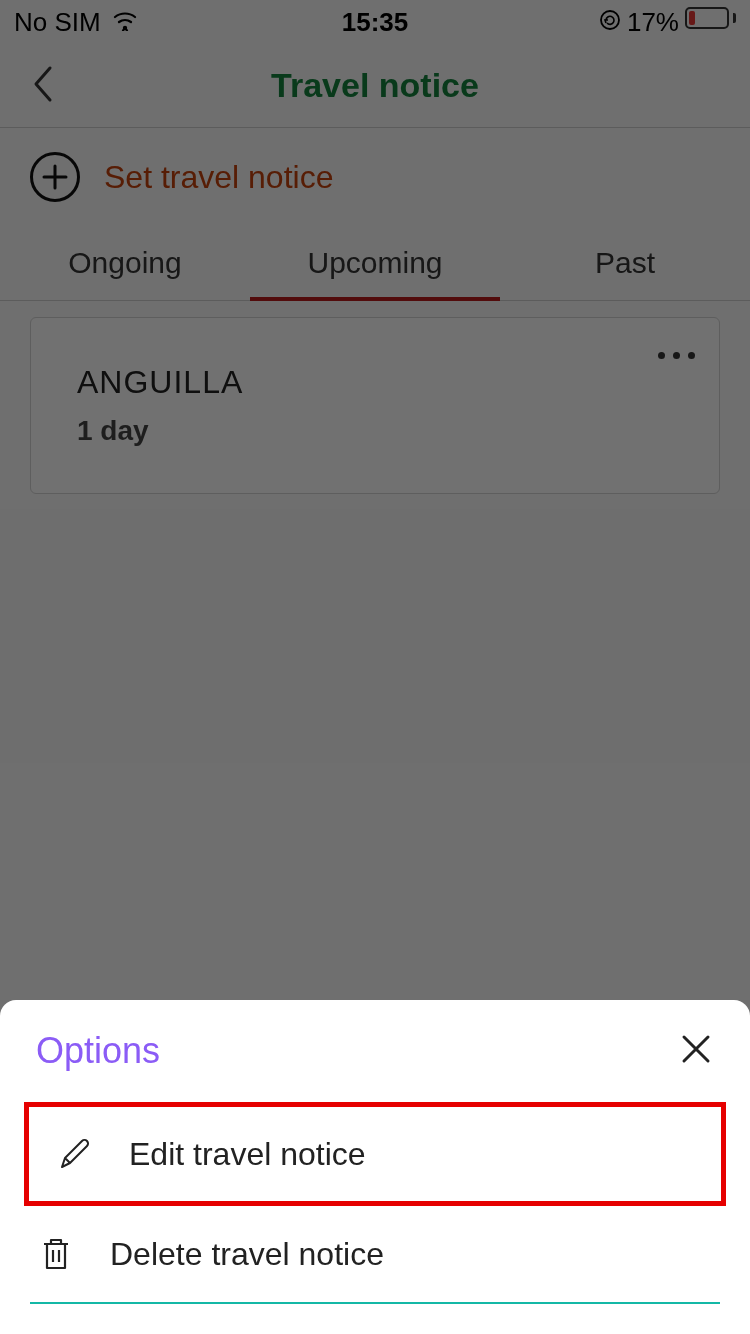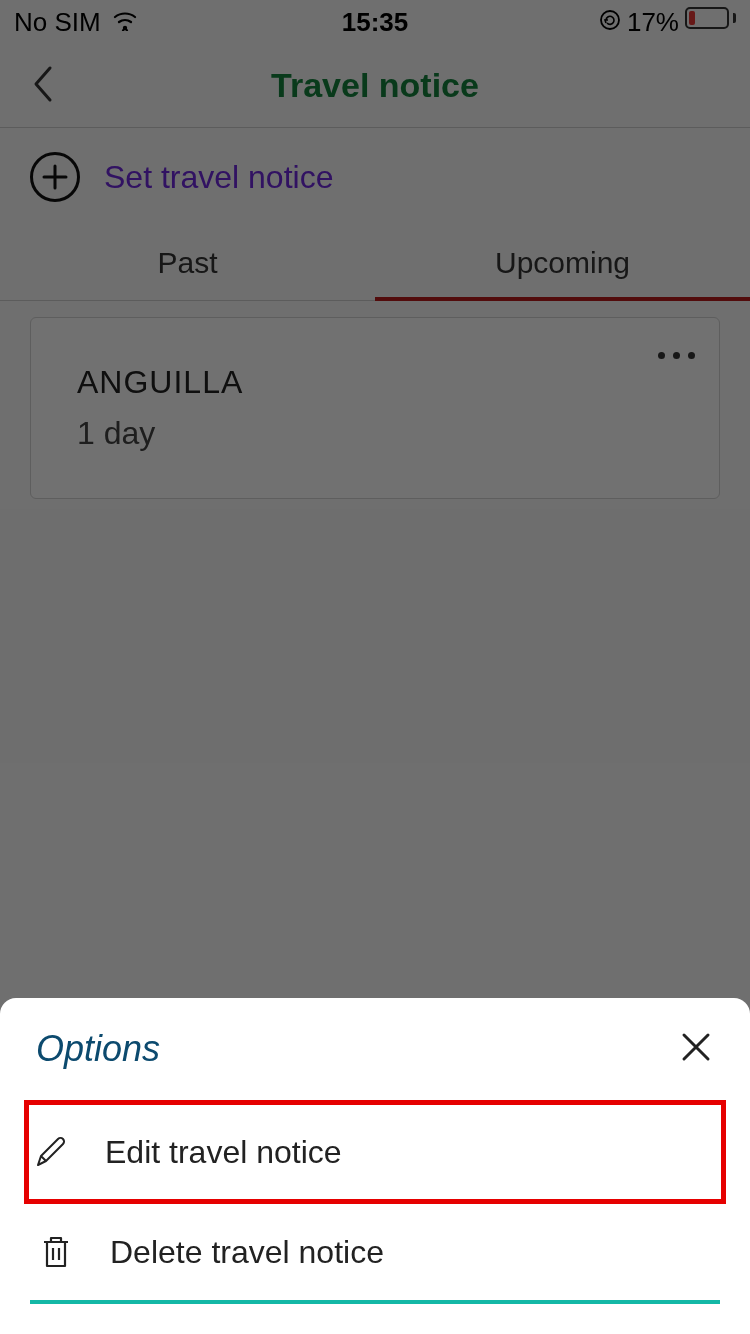--- a/index.html
+++ b/index.html
@@ -19,47 +19,47 @@
     .battery-fill { height: 100%; background: #e53935; border-radius: 2px; }
     
     
     .nav-header { height: 84px; display: flex; align-items: center; justify-content: center; position: relative; border-bottom: 1px solid #ccc; }
     .nav-back { position: absolute; left: 30px; top: 50%; transform: translateY(-50%); }
     .nav-title { font-size: 34px; font-weight: 700; color: #15803d; }
     
     
     .set-notice { display: flex; align-items: center; gap: 24px; padding: 24px 30px; background: #f5f5f5; }
     .plus-icon { width: 50px; height: 50px; border: 3px solid #111; border-radius: 50%; display: flex; align-items: center; justify-content: center; }
-    .set-notice-label { font-size: 32px; color: #6d28d9; }
+    .set-notice-label { font-size: 32px; color: #c2410c; }
     
     
     .tabs { display: flex; border-bottom: 1px solid #ccc; }
     .tab { flex: 1; text-align: center; padding: 20px 0; font-size: 30px; color: #333; position: relative; }
     .tab.active::after { content: ''; position: absolute; left: 0; right: 0; bottom: -1px; height: 4px; background: #b71c1c; }
     
     
     .card-container { padding: 16px 30px; }
     .card { border: 1px solid #d0d0d0; border-radius: 6px; padding: 46px; background: #fafafa; position: relative; }
     .card-title { font-size: 32px; font-weight: 400; letter-spacing: 1px; color: #222; margin-bottom: 14px; }
     .card-date { font-size: 28px; color: #444; margin-bottom: 8px; }
-    .card-duration { font-size: 32px; color: #444; }
+    .card-duration { font-size: 28px; color: #444; font-weight: bold; }
     .card-more { position: absolute; top: 34px; right: 24px; display: flex; gap: 8px; }
     .dot { width: 7px; height: 7px; background: #333; border-radius: 50%; }
     
     
     .overlay { position: absolute; inset: 0; background: rgba(0,0,0,0.55); }
     
     
     .sheet { position: absolute; left: 0; right: 0; bottom: 0; background: #fff; border-radius: 16px 16px 0 0; padding: 30px 0 30px; }
     .sheet-header { display: flex; align-items: center; justify-content: space-between; padding: 0 36px 30px; }
-    .sheet-title { font-size: 36px; color: #0c4a6e; font-style: italic; }
+    .sheet-title { font-size: 36px; color: #8b5cf6; }
     .sheet-items { padding: 0 30px; }
-    .sheet-item { display: flex; align-items: center; gap: 32px; padding: 28px 0 28px 4px; border-bottom: 4px solid #14b8a6; }
+    .sheet-item { display: flex; align-items: center; gap: 32px; padding: 28px 0 28px 4px; border-bottom: 2px solid #14b8a6; }
     .sheet-item-label { font-size: 32px; color: #222; }
-    .sheet-item.highlighted { border: 5px solid #e60000; padding-left: 0; margin-left: -6px; margin-right: -6px; }
+    .sheet-item.highlighted { border: 5px solid #e60000; padding-left: 24px; margin-left: -6px; margin-right: -6px; }
     .icon-slot { width: 44px; display: flex; justify-content: center; }
   </style>
 </head>
 <body>
 
 <div class="screen">
 
   <div class="status-bar">
     <div class="status-left">
       <span>No SIM</span>
@@ -101,22 +101,23 @@
   <div class="set-notice">
     <div class="plus-icon">
       <svg width="28" height="28" viewBox="0 0 28 28">
           <path d="M14 3 L14 25 M3 14 L25 14" stroke="#111" stroke-width="3" stroke-linecap="round"></path>
         </svg>
     </div>
     <div class="set-notice-label">Set travel notice</div>
   </div>
 
   <div class="tabs">
+    <div class="tab"><span>Ongoing</span></div>
+    <div class="tab active"><span>Upcoming</span></div>
     <div class="tab"><span>Past</span></div>
-    <div class="tab active"><span>Upcoming</span></div>
   </div>
 
   <div class="card-container">
     <div class="card">
       <div class="card-title">ANGUILLA</div>
       <div class="card-duration">1 day</div>
       <div class="card-more">
         <span class="dot"></span>
         <span class="dot"></span>
         <span class="dot"></span>

